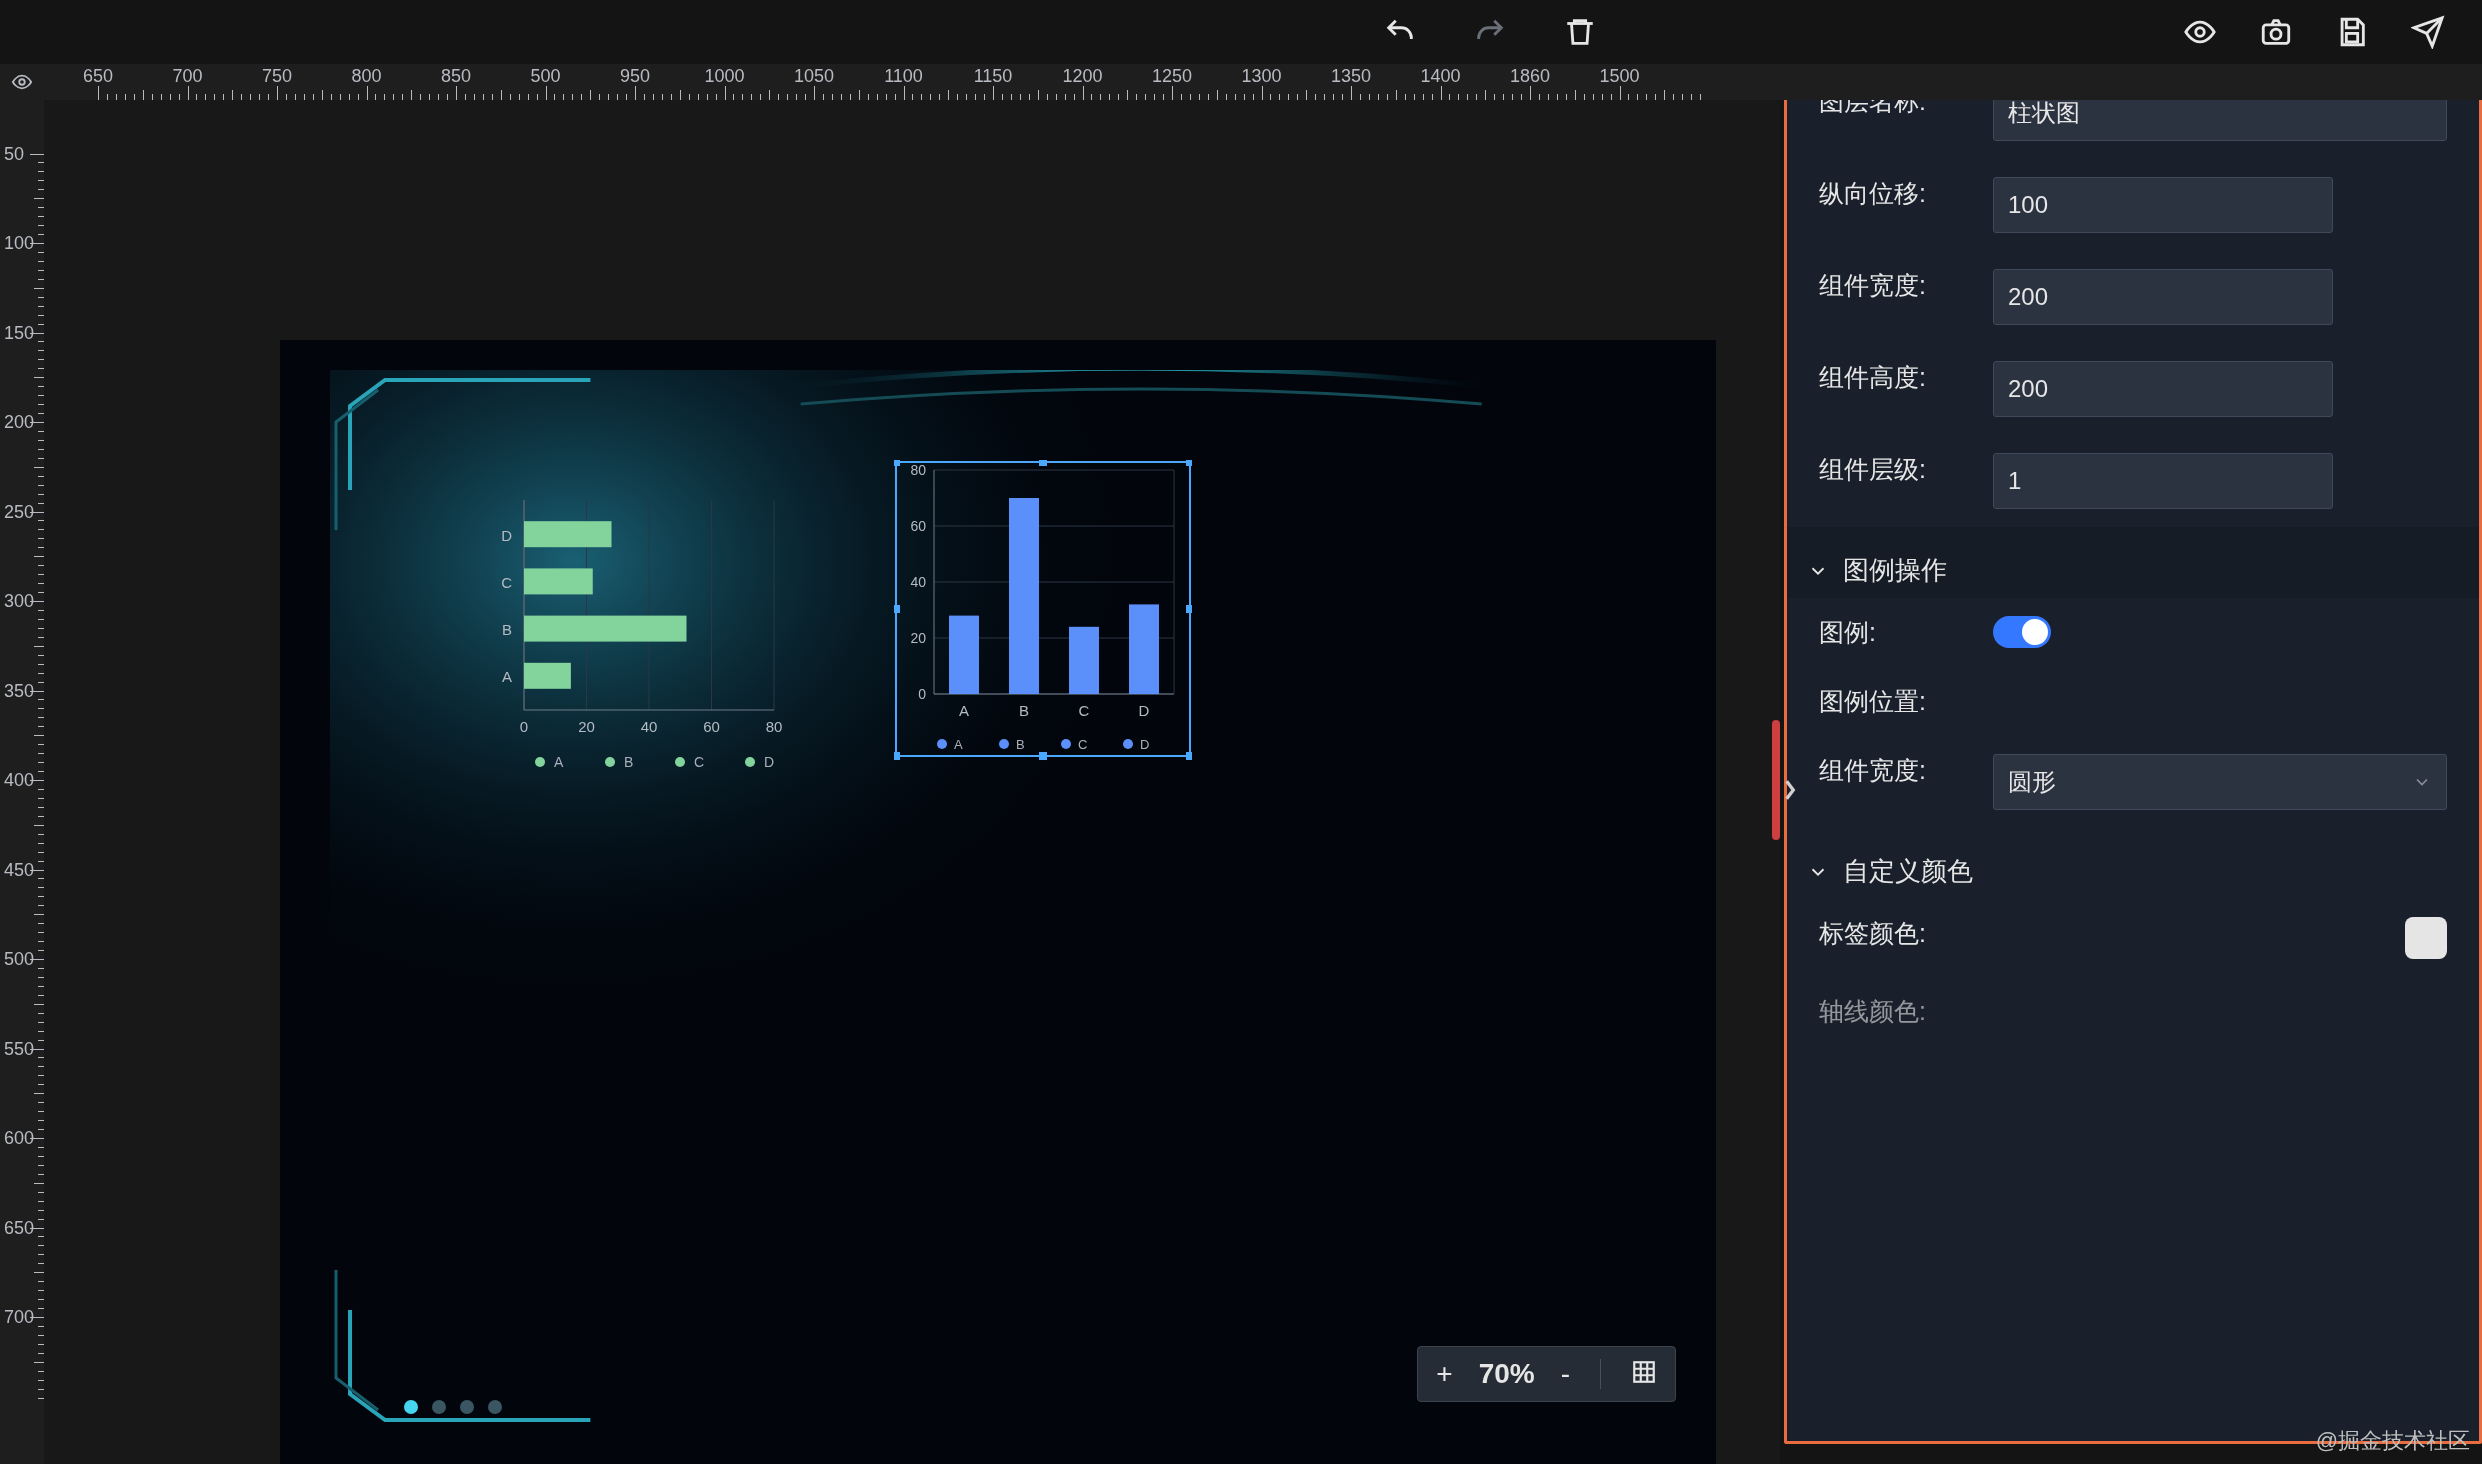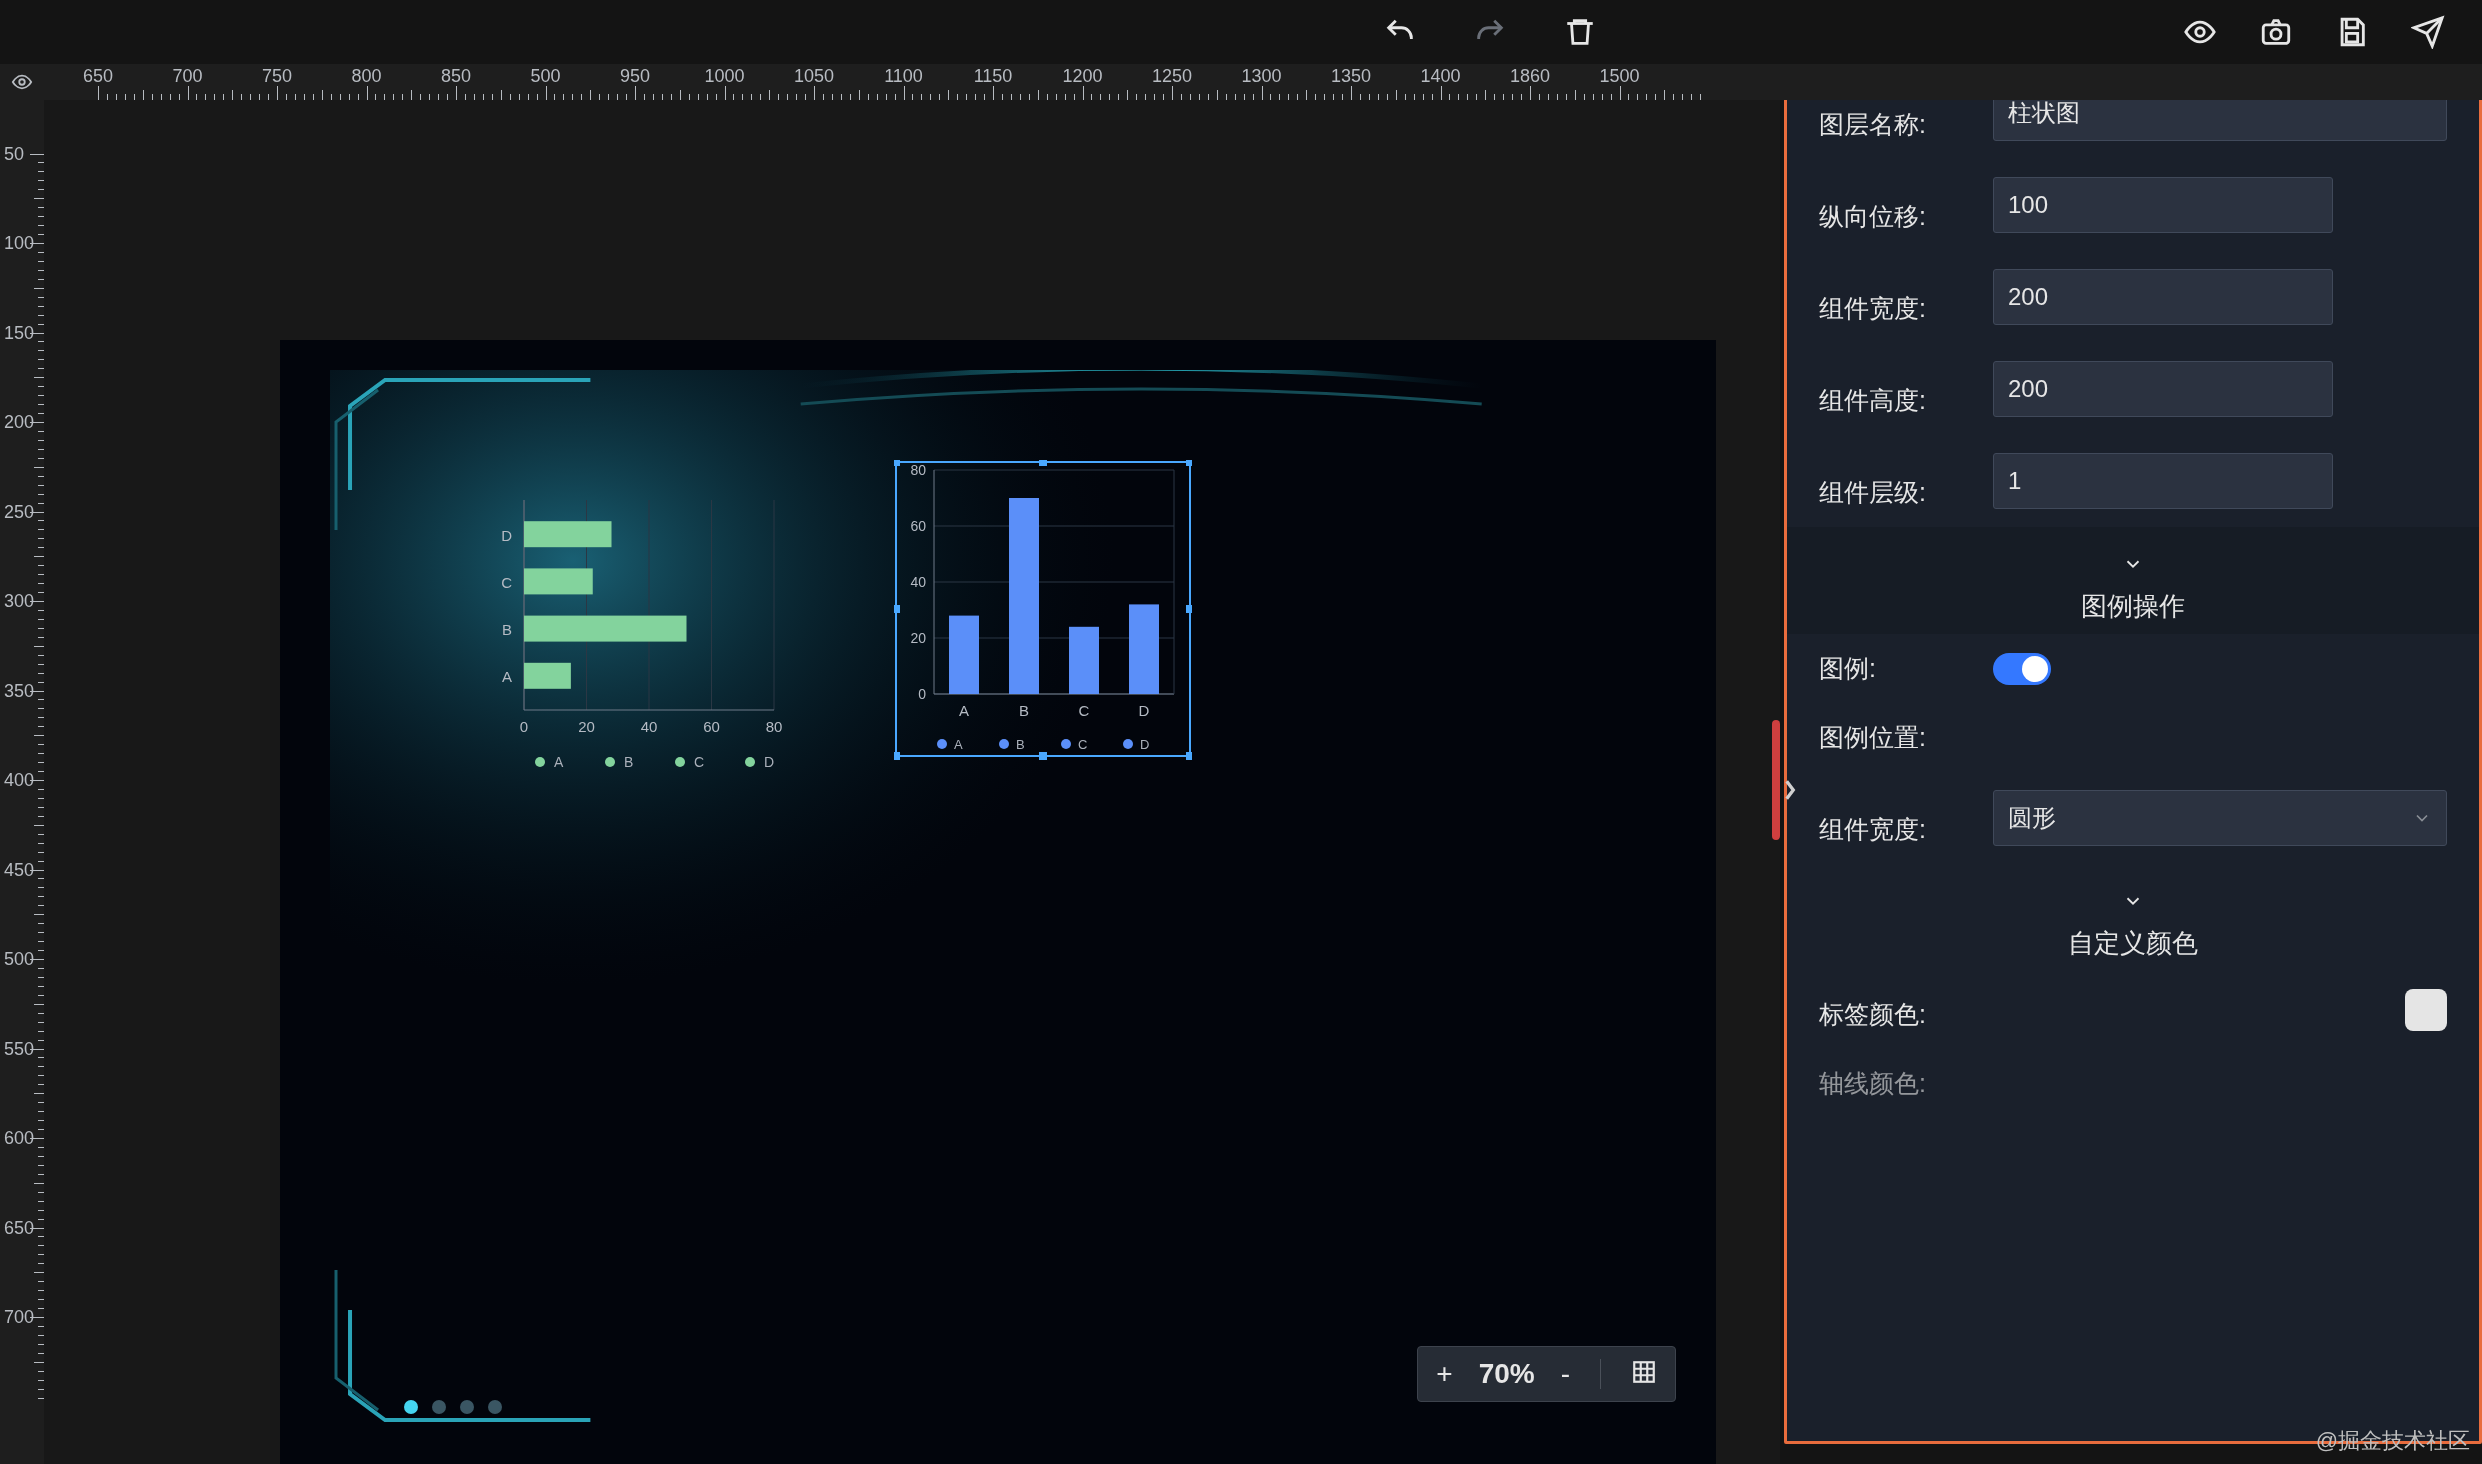--- a/index.html
+++ b/index.html
@@ -68,27 +68,27 @@
   .zoom .divider { width: 1px; height: 30px; background: #4a5059; margin: 0 4px; }
   .zoom .grid-ic svg{width:26px;height:26px;stroke:var(--text);fill:none;stroke-width:2;}
 
   
   .side { position: absolute; top: 64px; right: 0; bottom: 20px; width: 698px; background: var(--panel); border: 3px solid var(--highlight-border); border-radius: 2px; display: flex; flex-direction: column; overflow: hidden; }
   .tabs { display: flex; height: 72px; }
   .tab { flex: 1; display: flex; align-items: center; justify-content: center; font-size: 28px; cursor: pointer; background: var(--panel-darker); }
   .tab.active { color: #fff; border-top: 3px solid var(--accent); background: var(--panel-dark); }
 
   .side-body { flex: 1; overflow-y: auto; background: var(--panel-dark); }
-  .p-row { display: flex; align-items: flex-end; padding: 18px 32px; gap: 20px; }
+  .p-row { display: flex; align-items: flex-start; padding: 18px 32px; gap: 20px; }
   .p-label { width: 154px; font-size: 25px; color: var(--text); }
   .p-input { flex: 0 0 184px; height: 56px; background: #2b3240; border: 1px solid #40495a; border-radius: 3px; color: var(--text); font-size: 24px; padding: 0 14px; }
   .p-input.wide { flex: 1; }
   .p-select { flex: 1; height: 56px; background: #2b3240; border: 1px solid #40495a; border-radius: 3px; color: var(--text); font-size: 24px; padding: 0 14px; display:flex; align-items:center; justify-content:space-between;}
   .p-select svg{width:20px;height:20px;stroke:var(--text-dim2);fill:none;stroke-width:2;}
-  .section-head { display: flex; align-items: center; gap: 14px; padding: 26px 20px 10px; font-size: 26px; color: var(--text); background: var(--panel-darker); flex-direction: column;}
+  .section-head { display: flex; align-items: center; gap: 14px; padding: 26px 20px 10px; font-size: 26px; color: var(--text); background: var(--panel-darker);}
   .section-head--plain{background:transparent;}
   .section-head svg { width: 22px; height: 22px; stroke: var(--text); fill: none; stroke-width: 2; }
   .toggle { position: relative; width: 58px; height: 32px; border-radius: 16px; background: var(--accent); cursor: pointer; }
   .toggle .knob { position: absolute; top: 3px; right: 3px; width: 26px; height: 26px; background: #fff; border-radius: 50%; }
   .swatch { width: 42px; height: 42px; border-radius: 8px; background: #e5e5e5; cursor: pointer; }
   .p-row.swatch-row .p-label{ width:auto; flex:1;}
   .collapse-handle { position:absolute; top: 760px; left: 1780px; width: 20px; height: 60px; display:flex; align-items:center; justify-content:center; z-index: 40;}
   .collapse-handle svg{width:16px;height:22px;stroke:#d0d0d0;fill:none;stroke-width:3;}
 
   

